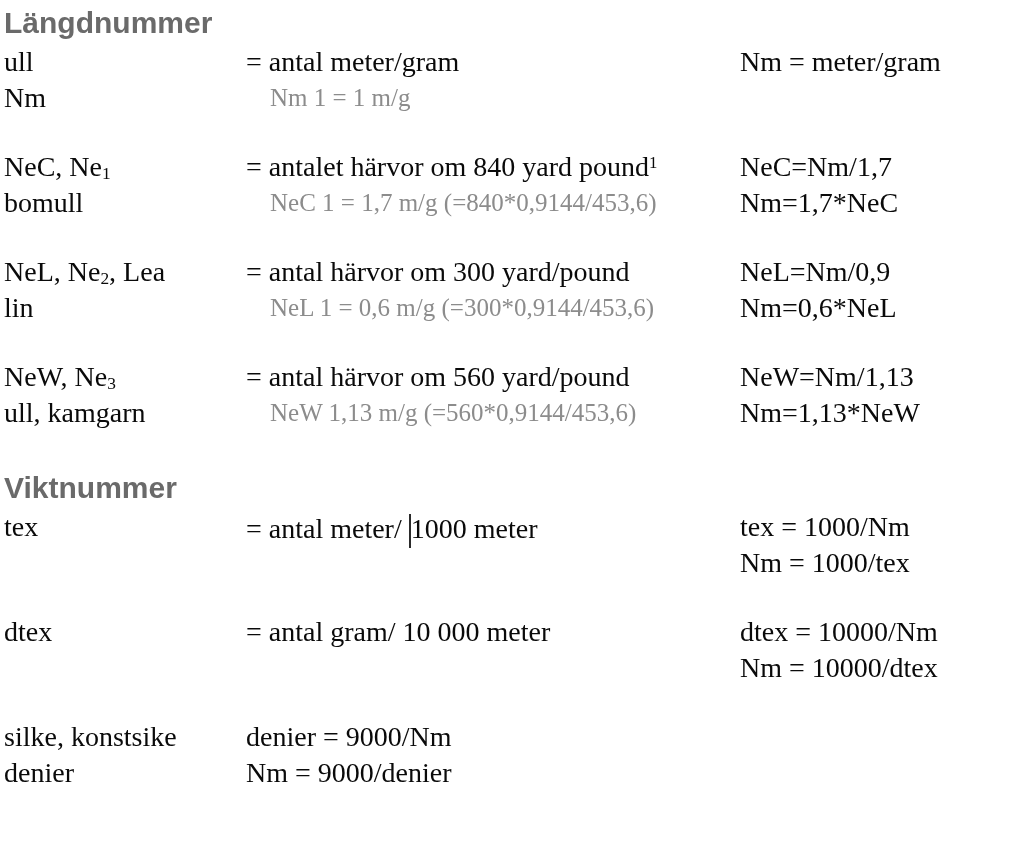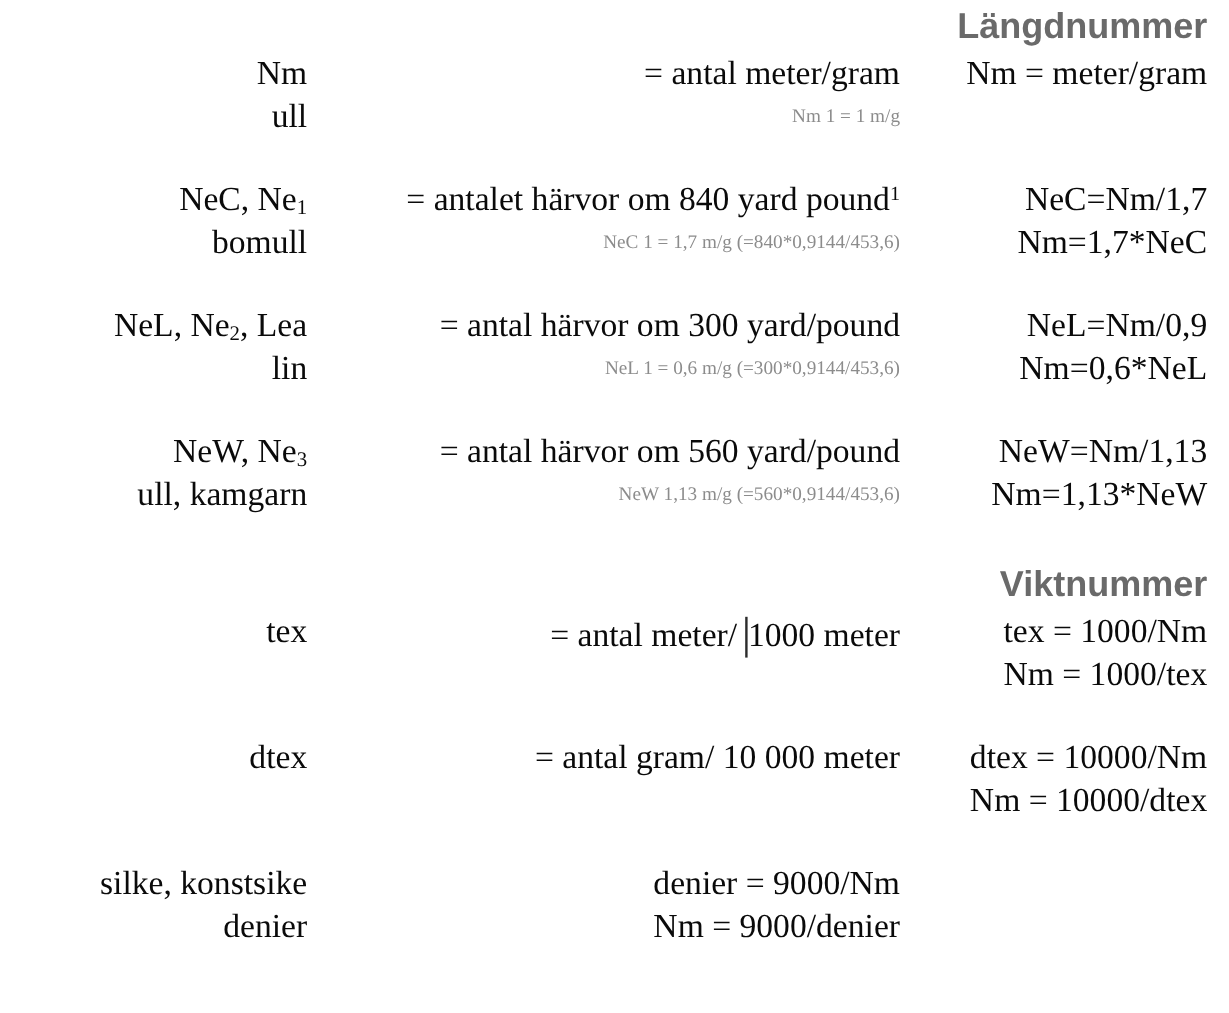--- a/index.html
+++ b/index.html
@@ -3,44 +3,43 @@
 <meta charset="utf-8">
 <style>
   html, body { margin: 0; padding: 0; background: #ffffff; }
   body {
     width: 1024px; height: 844px; overflow: hidden;
     font-family: "Liberation Serif", "DejaVu Serif", serif;
   }
   .page {
     box-sizing: border-box;
     width: 1024px; height: 844px;
-    padding: 6px 18px 0 14px;
+    padding: 6px 18px 0 4px;
     font-size: 28px;
     color: var(--text-color, #0a0a0a);
     background: var(--bg-color, #ffffff);
-    text-align: right;
   }
   .heading {
     font-family: "Liberation Sans", "DejaVu Sans", sans-serif;
     font-weight: 700;
     font-size: 30px;
     line-height: 34px;
     color: var(--heading-color, #6a6a6a);
     margin: 0 0 4px 0;
   }
   .heading.second { margin-top: 40px; }
   .row {
     display: grid;
     grid-template-columns: 242px 494px 1fr;
     margin-bottom: 33px;
   }
   .row:last-child { margin-bottom: 0; }
   .line { line-height: 36px; white-space: pre-wrap; }
   .note {
-    font-size: 16px;
+    font-size: 25px;
     color: var(--note-color, #8c8c8c);
     padding-left: 24px;
   }
   sub.tsub {
     font-size: 0.62em;
     line-height: 0;
     vertical-align: baseline;
     position: relative;
     top: 0.18em;
   }
@@ -64,22 +63,22 @@
 </style>
 </head>
 <body>
 
 <div class="page">
 
   <h2 class="heading">Längdnummer</h2>
 
   <div class="row">
     <div>
+      <div class="line">ull</div>
       <div class="line">Nm</div>
-      <div class="line">ull</div>
     </div>
     <div>
       <div class="line">= antal meter/gram</div>
       <div class="line note">Nm 1 = 1 m/g</div>
     </div>
     <div>
       <div class="line">Nm = meter/gram</div>
     </div>
   </div>
 

